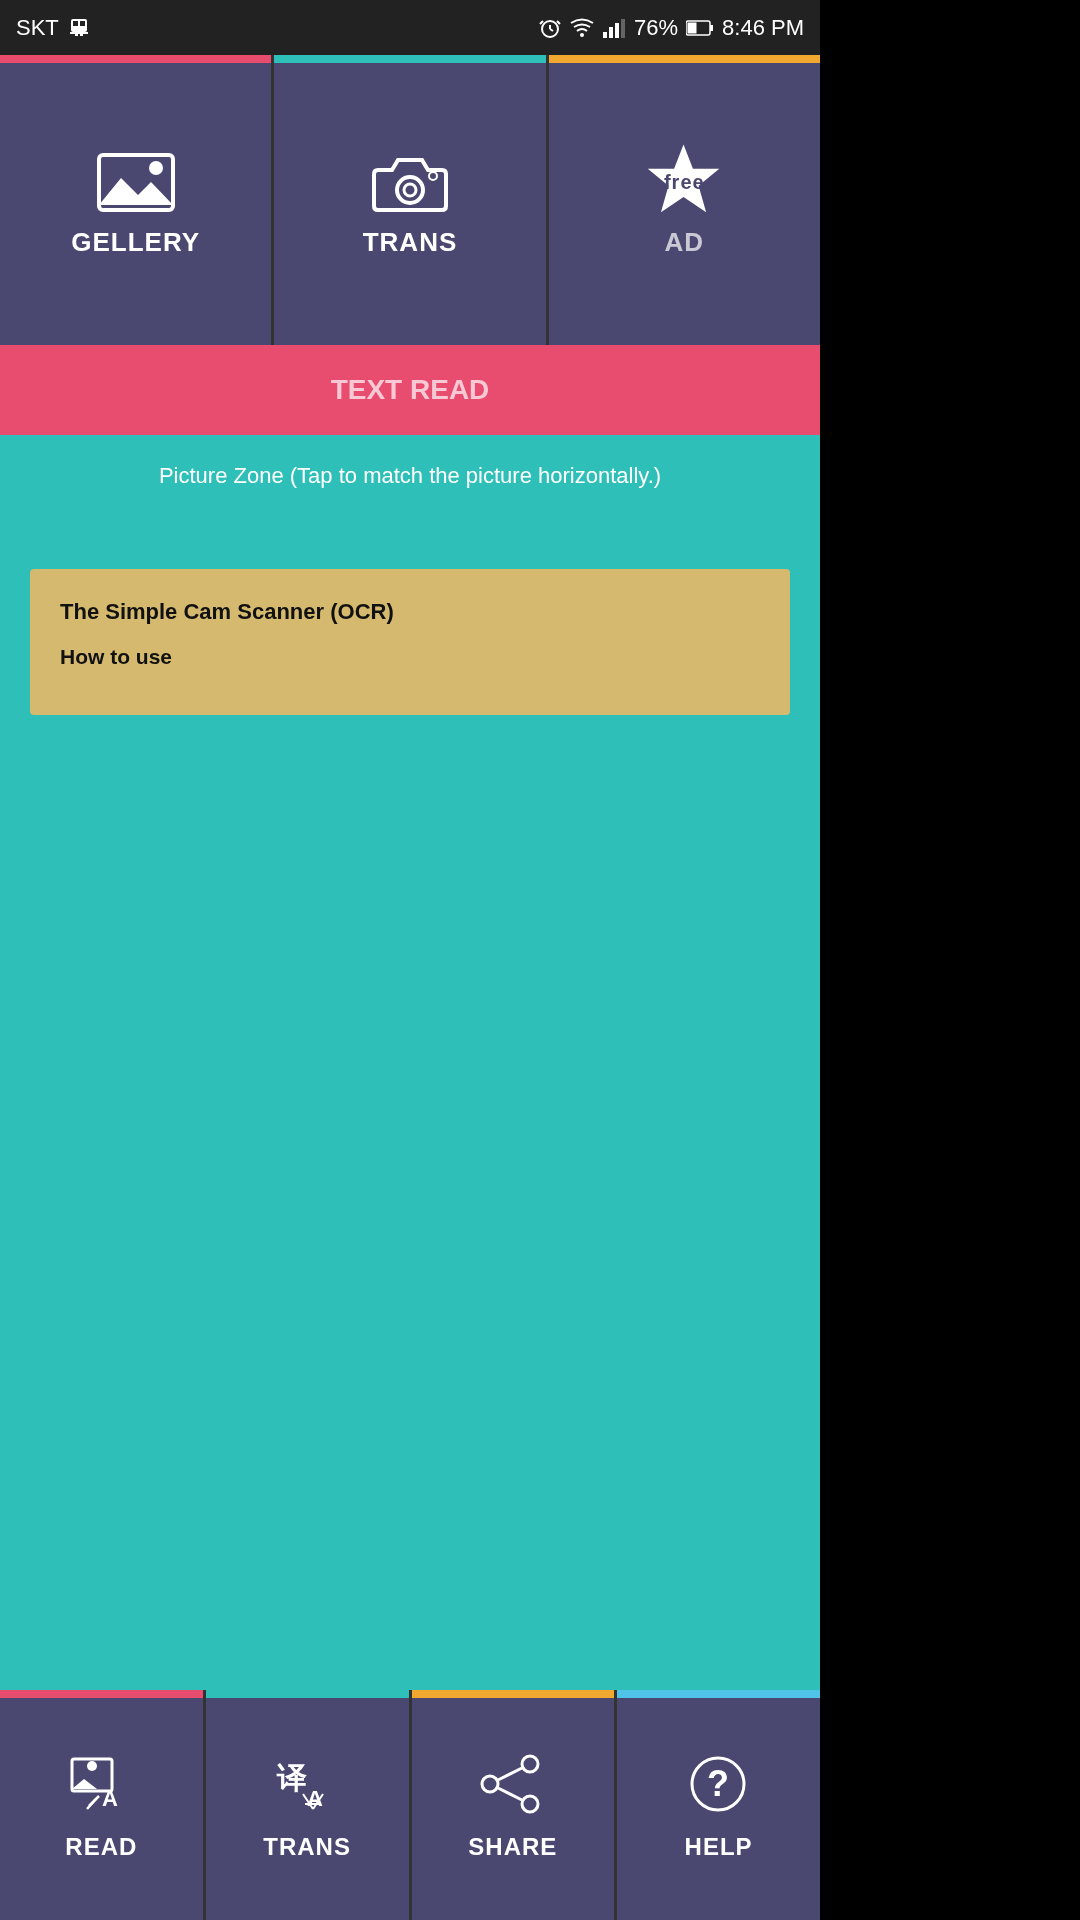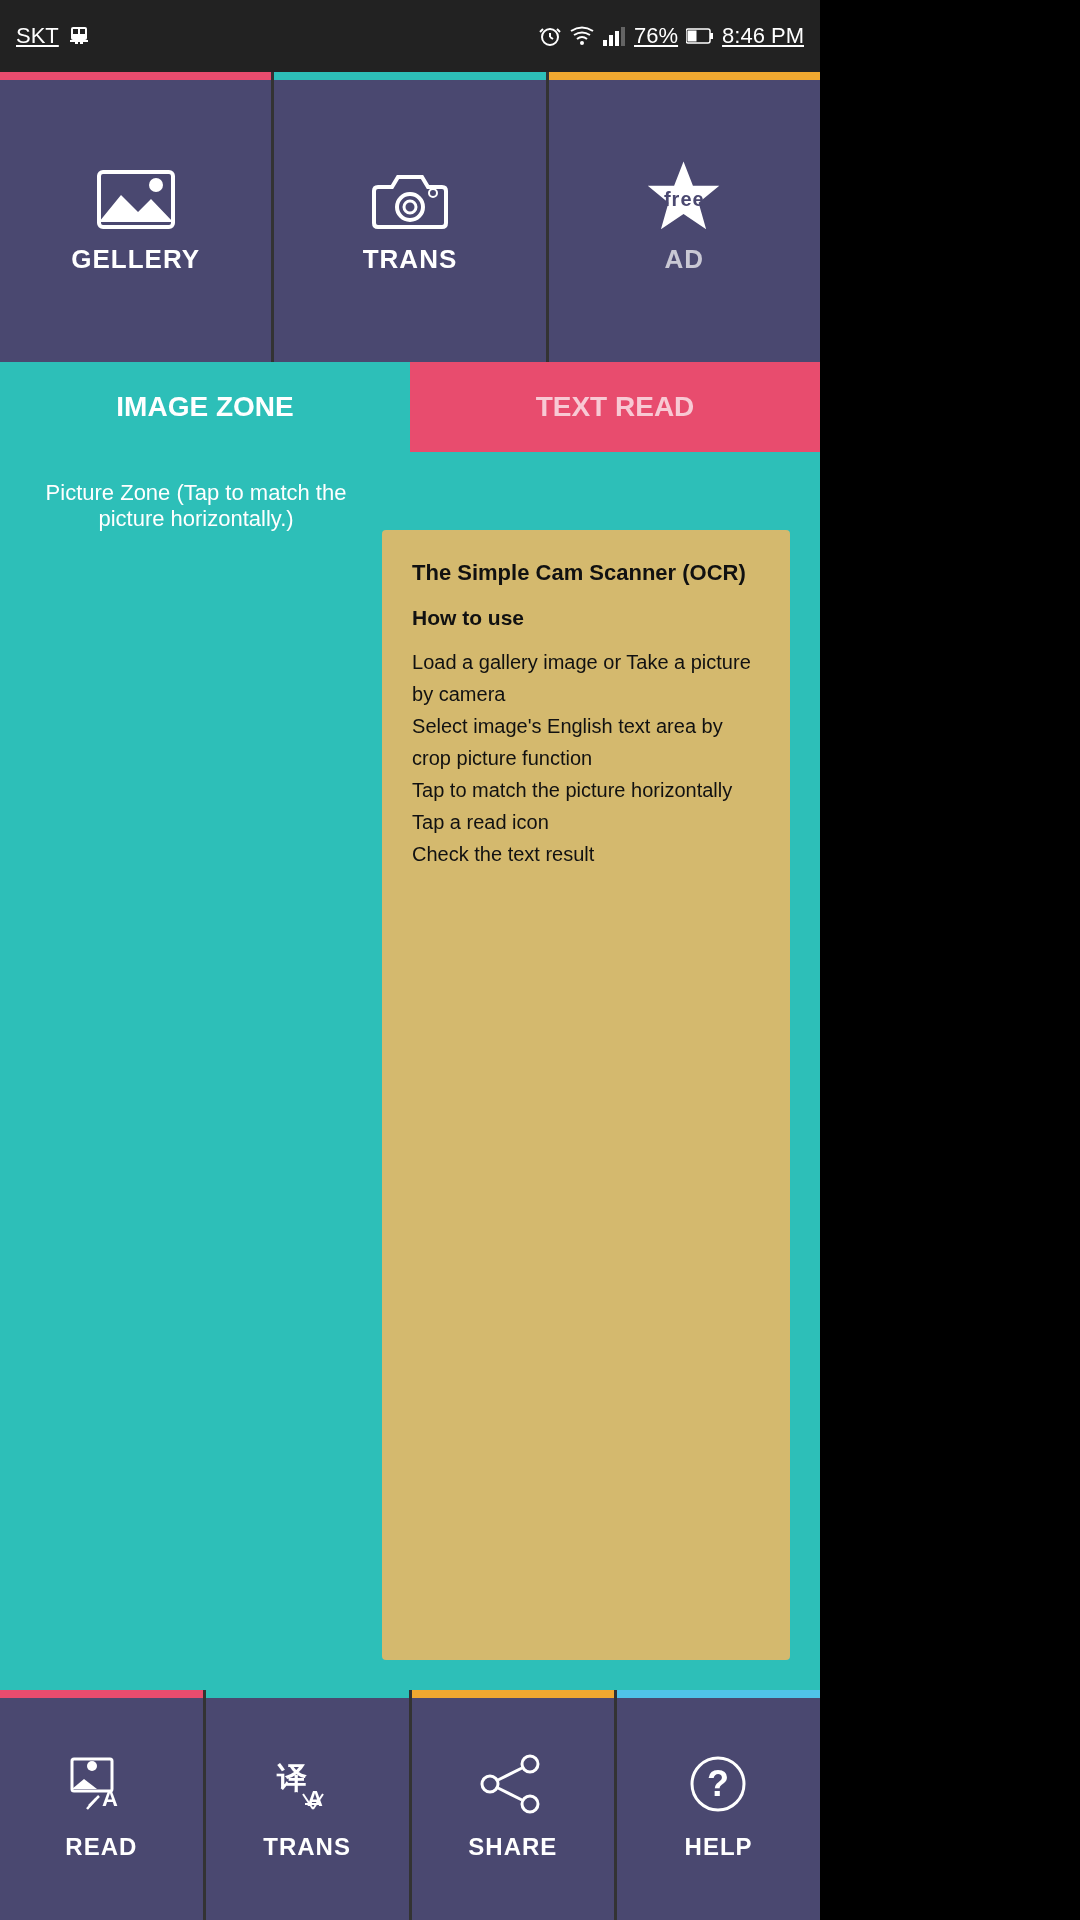--- a/index.html
+++ b/index.html
@@ -14,23 +14,22 @@
 
     
     #status-bar {
       background: #222;
       color: #fff;
       font-size: 22px;
       padding: 1px 16px;
       display: flex;
       align-items: center;
       justify-content: space-between;
-      height: 72px;
+      height: 55px;
       flex-shrink: 0;
-      text-decoration: underline;
     }
     .status-left { display: flex; align-items: center; gap: 8px; }
     .status-right { display: flex; align-items: center; gap: 8px; }
 
     
     #top-nav {
       display: flex;
       flex-direction: row;
       height: 290px;
       flex-shrink: 0;
@@ -93,21 +92,21 @@
     .tab-text {
       background: #e84c6e;
       color: rgba(255,255,255,0.7);
     }
 
     
     #main-content {
       background: #2dbfb8;
       flex: 1;
       display: flex;
-      flex-direction: row;
+      flex-direction: column;
       padding: 18px 20px 30px 20px;
       gap: 0;
     }
     .picture-zone-label {
       color: #fff;
       font-size: 22px;
       text-align: center;
       padding: 10px 0 20px 0;
     }
 
@@ -275,41 +274,31 @@
       <svg class="free-star" viewBox="0 0 85 85">
         <polygon points="42,2 52,28 80,28 58,46 66,74 42,58 18,74 26,46 4,28 32,28" fill="white"></polygon>
       </svg>
       <span class="free-text">free</span>
     </div>
     <span class="ad-label">AD</span>
   </div>
 </div>
 
 <div id="tabs">
-  <div class="tab tab-image">
-    <span>IMAGE ZONE</span>
-  </div>
   <div class="tab tab-text">
     <span>TEXT READ</span>
   </div>
 </div>
 
 <div id="main-content">
   <div class="picture-zone-label">Picture Zone (Tap to match the picture horizontally.)</div>
 
   <div class="image-display">
     <div class="title">The Simple Cam Scanner (OCR)</div>
     <div class="section-title">How to use</div>
-    <div class="instructions" id="instructions-container">
-        <div>Load a gallery image or Take a picture by camera</div>
-        <div>Select image's English text area by crop picture function</div>
-        <div>Tap to match the picture horizontally</div>
-        <div>Tap a read icon</div>
-        <div>Check the text result</div>
-      </div>
   </div>
 </div>
 
 <div id="bottom-nav">
 
   <div class="bottom-item bottom-read">
     <div class="icon-wrap">
       <svg width="65" height="60" viewBox="0 0 65 60">
         <rect x="3" y="5" width="40" height="32" rx="2" fill="none" stroke="white" stroke-width="3"></rect>
         <polygon points="3,35 15,25 28,35" fill="white"></polygon>

